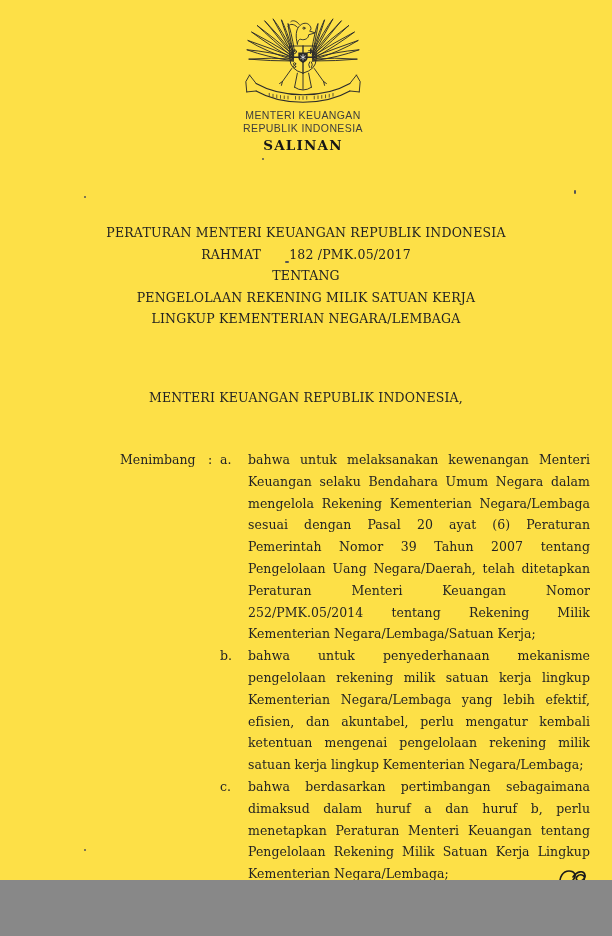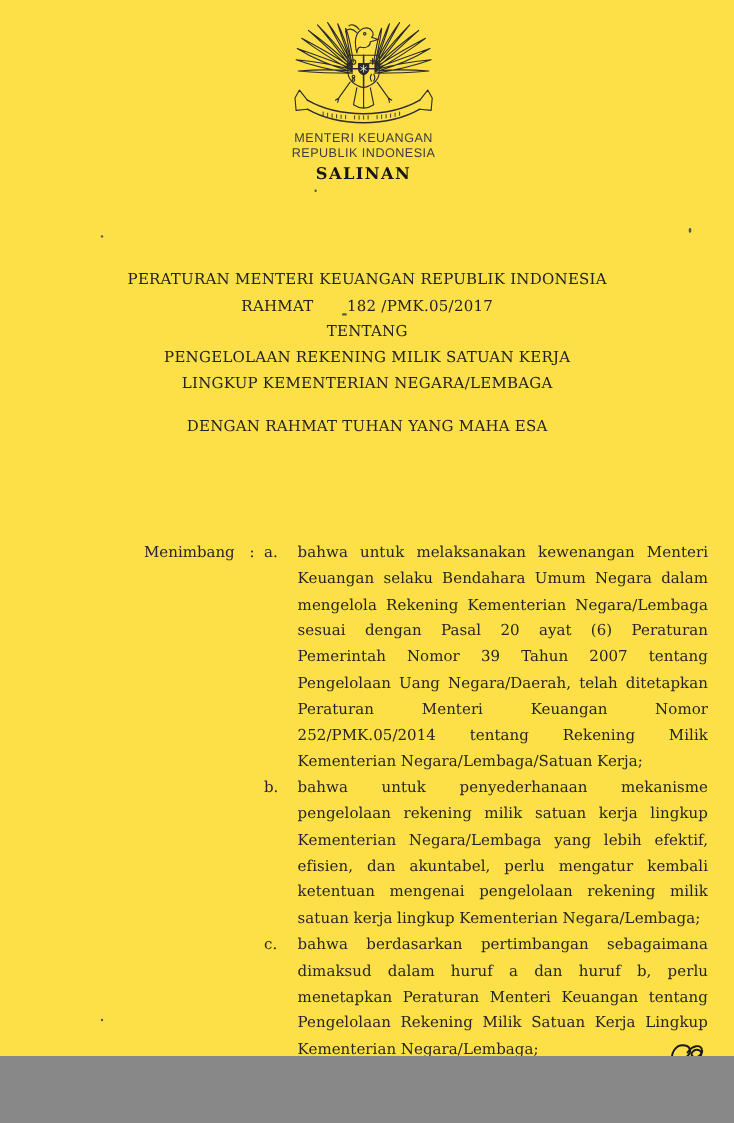--- a/index.html
+++ b/index.html
@@ -105,21 +105,21 @@
     <div>PERATURAN MENTERI KEUANGAN REPUBLIK INDONESIA</div>
     <div class="nomor-line">
       <span>RAHMAT</span>
       <span>182 /PMK.05/2017</span>
     </div>
     <div>TENTANG</div>
     <div>PENGELOLAAN REKENING MILIK SATUAN KERJA</div>
     <div>LINGKUP KEMENTERIAN NEGARA/LEMBAGA</div>
   </div>
 
-  <div class="invocation">DENGAN RAHMAT TUHAN YANG MAHA ESA</div>
+  <div class="authority">MENTERI KEUANGAN REPUBLIK INDONESIA,</div>
 
   <div class="clause">
     <div class="clause-label">Menimbang</div>
     <div class="clause-colon">:</div>
     <div class="items">
       <div class="item">
         <div class="item-letter">a.</div>
         <div class="item-text">bahwa untuk melaksanakan kewenangan Menteri Keuangan selaku Bendahara Umum Negara dalam mengelola Rekening Kementerian Negara/Lembaga sesuai dengan Pasal 20 ayat (6) Peraturan Pemerintah Nomor 39 Tahun 2007 tentang Pengelolaan Uang Negara/Daerah, telah ditetapkan Peraturan Menteri Keuangan Nomor 252/PMK.05/2014 tentang Rekening Milik Kementerian Negara/Lembaga/Satuan Kerja;</div>
       </div>
       <div class="item">

